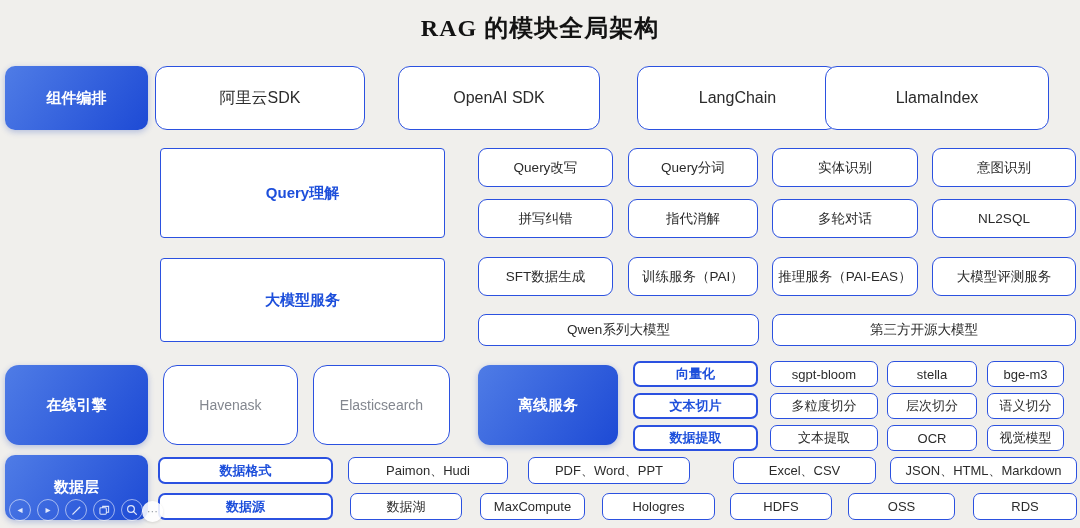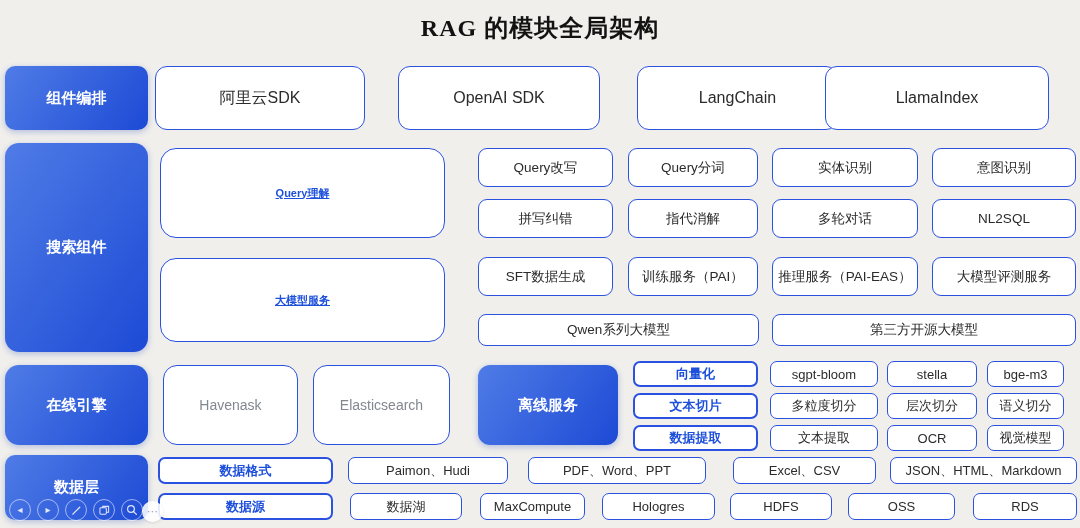--- a/index.html
+++ b/index.html
@@ -25,21 +25,21 @@
   
   .box{position:absolute;display:flex;align-items:center;justify-content:center;
        background:#fff;border:1.4px solid #2b51e0;border-radius:8px;
        font-size:13.5px;color:#2b2b2b;box-sizing:border-box;}
   .bold-blue{border-width:2px;color:#1d4fdb;font-weight:700;}
 
   .b1{top:66px;height:64px;border-radius:12px;font-size:16px;}
   .b1-0{left:155px;width:210px;} .b1-1{left:398px;width:202px;}
   .b1-2{left:637px;width:201px;} .b1-3{left:825px;width:224px;}
 
-  .big{border-radius:16px;border-width:1.6px;font-size:11px;font-weight:700;color:#1d4fdb;text-decoration:underline;}
+  .big{border-radius:4px;border-width:1.6px;font-size:15px;font-weight:700;color:#1d4fdb;}
   .big-query{left:160px;top:148px;width:285px;height:90px;}
   .big-llm{left:160px;top:258px;width:285px;height:84px;}
 
   .sm{height:39px;border-radius:9px;}
   .qr1{top:148px;} .qr2{top:199px;} .lr1{top:257px;}
   .c0{left:478px;width:135px;} .c1{left:628px;width:130px;}
   .c2{left:772px;width:146px;} .c3{left:932px;width:144px;}
   .wd{top:314px;height:32px;border-radius:8px;}
   .wd-0{left:478px;width:281px;} .wd-1{left:772px;width:304px;}
 
@@ -48,21 +48,21 @@
   .offline{left:478px;top:365px;width:140px;height:80px;border-radius:12px;}
 
   .t{height:26px;border-radius:7px;font-size:13px;}
   .or0{top:361px;} .or1{top:393px;} .or2{top:425px;}
   .oc0{left:633px;width:125px;} .oc1{left:770px;width:108px;}
   .oc2{left:887px;width:90px;}  .oc3{left:987px;width:77px;}
 
   .d{height:27px;border-radius:7px;font-size:13px;}
   .dl1{top:457px;} .dl2{top:493px;}
   .fh{left:158px;width:175px;} .f0{left:348px;width:160px;}
-  .f1{left:528px;width:178px;} .f2{left:733px;width:143px;} .f3{left:890px;width:187px;}
+  .f1{left:528px;width:162px;} .f2{left:733px;width:143px;} .f3{left:890px;width:187px;}
   .s0{left:350px;width:112px;} .s1{left:480px;width:105px;} .s2{left:602px;width:113px;}
   .s3{left:730px;width:102px;} .s4{left:848px;width:107px;} .s5{left:973px;width:104px;}
 
   
   .tb-btn{position:absolute;top:499px;width:22px;height:22px;border-radius:50%;
           border:1px solid rgba(255,255,255,.55);color:rgba(255,255,255,.85);
           display:flex;align-items:center;justify-content:center;
           font-size:10px;line-height:1;background:transparent;box-sizing:border-box;}
   .tb0{left:9px;} .tb1{left:37px;} .tb2{left:65px;} .tb3{left:93px;} .tb4{left:121px;}
   .tb-more{position:absolute;left:142px;top:501px;width:21px;height:21px;border-radius:50%;
@@ -76,21 +76,20 @@
 <div id="stage">
 
   <div class="title">RAG 的模块全局架构</div>
 
   <div class="grad lbl lbl-orch">组件编排</div>
   <div class="box b1 b1-0">阿里云SDK</div>
   <div class="box b1 b1-1">OpenAI SDK</div>
   <div class="box b1 b1-2">LangChain</div>
   <div class="box b1 b1-3">LlamaIndex</div>
 
-  <div class="grad lbl lbl-search">搜索组件</div>
 
   <div class="box big big-query">Query理解</div>
   <div class="box sm qr1 c0">Query改写</div>
   <div class="box sm qr1 c1">Query分词</div>
   <div class="box sm qr1 c2">实体识别</div>
   <div class="box sm qr1 c3">意图识别</div>
   <div class="box sm qr2 c0">拼写纠错</div>
   <div class="box sm qr2 c1">指代消解</div>
   <div class="box sm qr2 c2">多轮对话</div>
   <div class="box sm qr2 c3">NL2SQL</div>

